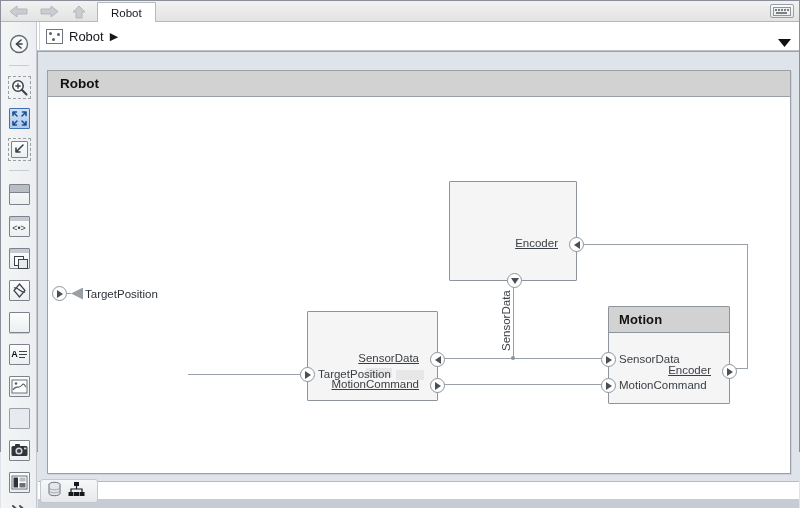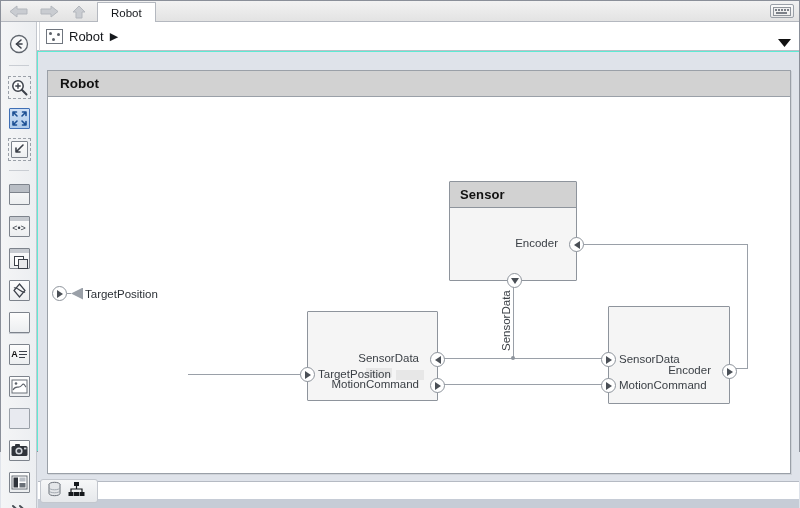--- a/index.html
+++ b/index.html
@@ -2,21 +2,21 @@
 <html><head>
 <meta charset="utf-8">
 <style>
   html,body{margin:0;padding:0;}
   body{
     width:800px;height:508px;overflow:hidden;
     font-family:"Liberation Sans", sans-serif;
     background:#dfe3ea;
     -webkit-font-smoothing:antialiased;
   }
-  #app{position:relative;width:800px;height:452px;box-sizing:border-box;border:1px solid #8a8f99;background:#5eead4;}
+  #app{position:relative;width:800px;height:452px;box-sizing:border-box;border:1px solid #8a8f99;background:#84cc16;}
 
   
   .tabstrip{position:absolute;left:0;top:0;width:798px;height:21px;background:linear-gradient(#f2f2f2,#e3e3e3);border-bottom:1px solid #b4b8bf;box-sizing:border-box;}
   .navbtns{position:absolute;left:4px;top:2px;display:flex;gap:2px;}
   .navbtn{width:28px;height:17px;display:flex;align-items:center;justify-content:center;}
   .arrw{display:block;}
   .tab{position:absolute;left:96px;top:1px;height:20px;padding:0 13px;background:#ffffff;border:1px solid #b4b8bf;border-bottom:none;box-sizing:border-box;
         display:flex;align-items:center;font-size:11.5px;color:#15181c;border-radius:1px 1px 0 0;}
   .kbd-icon{position:absolute;right:5px;top:3px;width:24px;height:14px;border:1px solid #9aa0a8;background:linear-gradient(#fbfbfb,#e9e9e9);border-radius:2px;box-sizing:border-box;
             display:flex;align-items:center;justify-content:center;}
@@ -51,21 +51,21 @@
   
   .statusbar{position:absolute;left:37px;top:480px;width:761px;height:27px;background:#c6ccd6;box-sizing:border-box;}
   .status-white{position:absolute;left:0;top:0;width:761px;height:18px;background:#ffffff;border-top:1px solid #b5bac3;box-sizing:border-box;}
   .status-chip{position:absolute;left:2px;top:-2px;width:58px;height:24px;background:linear-gradient(#f6f7f8,#e6e8eb);border:1px solid #c3c7ce;border-radius:3px;box-sizing:border-box;display:flex;align-items:center;gap:3px;padding-left:4px;}
 
   
   .blk{position:absolute;background:#f5f5f5;border:1px solid #8e949c;box-sizing:border-box;border-radius:1px;}
   .blk-hdr{position:absolute;left:0;top:0;width:100%;height:26px;background:#d2d2d2;border-bottom:1px solid #8e949c;box-sizing:border-box;display:flex;align-items:center;padding-left:10px;}
   .blk-hdr span{font-size:13px;font-weight:bold;color:#111;letter-spacing:.1px;}
   .plabel{position:absolute;font-size:11.5px;color:#3a3f45;white-space:nowrap;}
-  .plabel.r{text-align:right;}
+  .plabel.r{text-align:right;text-decoration:underline;}
 
   .port{position:absolute;width:15px;height:15px;border-radius:50%;background:#fff;border:1px solid #8e949c;box-sizing:border-box;display:flex;align-items:center;justify-content:center;}
 
   .tri-r{width:0;height:0;border-left:6px solid #4a4f56;border-top:4px solid transparent;border-bottom:4px solid transparent;}
   .tri-l{width:0;height:0;border-right:6px solid #4a4f56;border-top:4px solid transparent;border-bottom:4px solid transparent;}
   .tri-d{width:0;height:0;border-top:6px solid #4a4f56;border-left:4px solid transparent;border-right:4px solid transparent;}
   .wire{position:absolute;background:#9aa0a8;}
   .wire.h{height:1px;}
   .wire.v{width:1px;}
   .jdot{position:absolute;width:4px;height:4px;border-radius:50%;background:#8e949c;}
@@ -302,23 +302,20 @@
       <div class="rootport" style="left:4px;top:215px;">
         <div class="rp-circle">
             <div class="tri-r"></div>
           </div>
         <div class="rp-stub"></div>
         <div class="rp-flag"></div>
         <span class="rp-txt">TargetPosition</span>
       </div>
 
       <div class="blk" style="left:401px;top:110px;width:128px;height:100px;">
-        <div class="blk-hdr">
-          <span>Sensor</span>
-        </div>
         <span class="plabel r" style="right:18px;top:55px;">Encoder</span>
         <div class="port" style="right:-8px;top:55px;">
           <div class="tri-l"></div>
         </div>
         <div class="port" style="left:57px;bottom:-8px;">
           <div class="tri-d"></div>
         </div>
       </div>
 
       <span class="vlabel" style="left:452px;top:280px;">SensorData</span>
@@ -338,20 +335,23 @@
           <div class="tri-l"></div>
         </div>
 
         <span class="plabel r" style="right:18px;top:66px;">MotionCommand</span>
         <div class="port" style="right:-8px;top:66px;">
           <div class="tri-r"></div>
         </div>
       </div>
 
       <div class="blk" style="left:560px;top:235px;width:122px;height:98px;">
+        <div class="blk-hdr">
+          <span>Motion</span>
+        </div>
 
         <div class="port" style="left:-8px;top:45px;">
           <div class="tri-r"></div>
         </div>
         <span class="plabel" style="left:10px;top:46px;">SensorData</span>
 
         <div class="port" style="left:-8px;top:71px;">
           <div class="tri-r"></div>
         </div>
         <span class="plabel" style="left:10px;top:72px;">MotionCommand</span>

